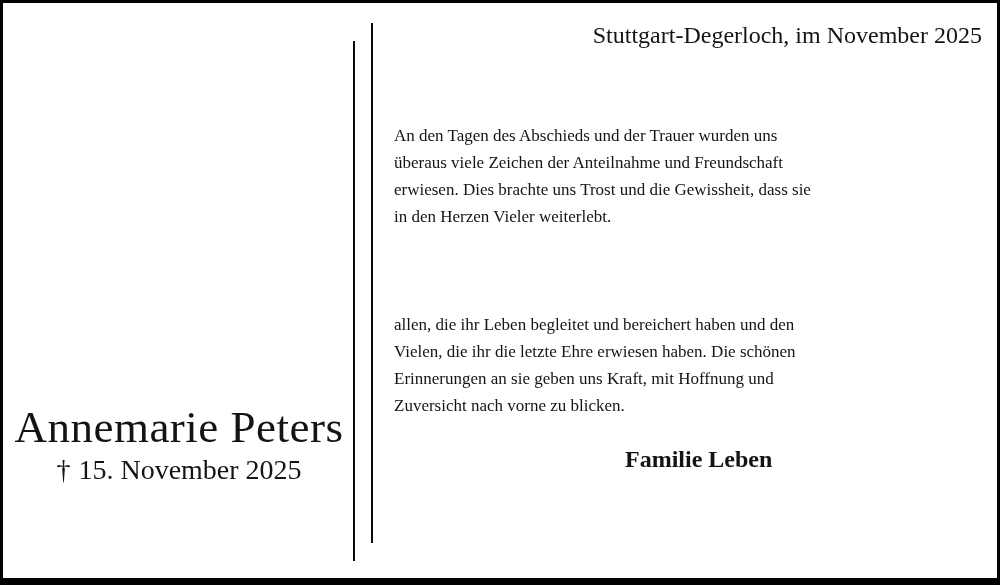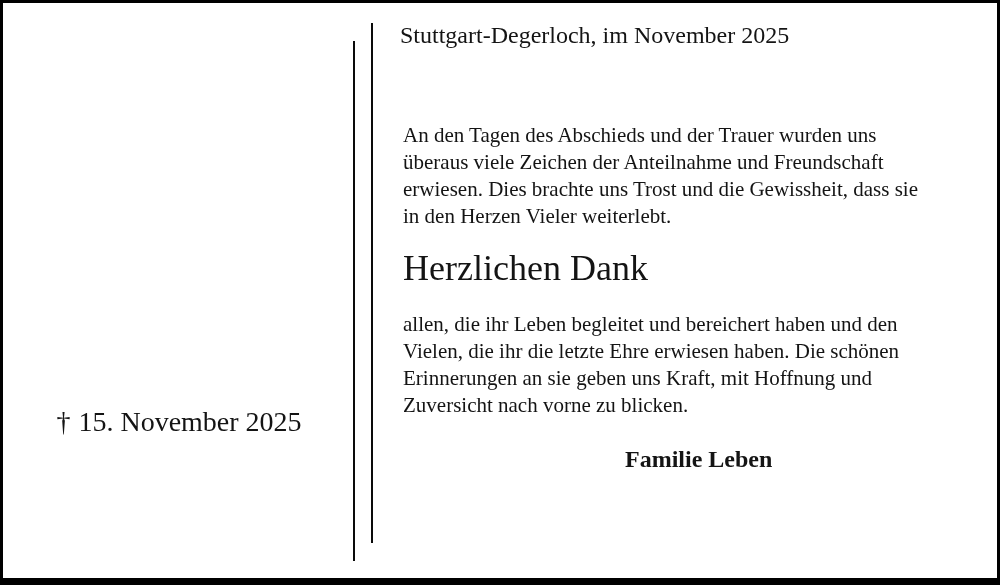--- a/index.html
+++ b/index.html
@@ -24,25 +24,25 @@
 
   
   .left-block{position:absolute;left:3px;top:403px;width:352px;text-align:center;}
   .deceased-name{font-size:45px;line-height:48px;letter-spacing:0.5px;white-space:nowrap;}
   .death-line{font-size:28px;line-height:28px;margin-top:5px;white-space:nowrap;}
   .dagger{display:inline-block;margin-right:8px;}
 
   
   .dateline{
     position:absolute;top:20px;left:400px;width:582px;
-    font-size:24px;line-height:30px;white-space:nowrap;
+    text-align:right;font-size:24px;line-height:30px;white-space:nowrap;
   }
   .para{
-    position:absolute;left:403px;width:585px;
-    font-size:21px;line-height:27px;
+    position:absolute;left:394px;width:585px;
+    font-size:17px;line-height:27px;
     white-space:pre-line;
   }
   .para1{top:122px;}
   .para2{top:311px;}
   .heading{
     position:absolute;left:403px;top:247px;
     font-size:36px;line-height:42px;white-space:nowrap;
   }
   .signature{position:absolute;left:625px;top:444px;font-size:24px;line-height:31px;}
   .sig-family{font-weight:bold;white-space:nowrap;}
@@ -55,33 +55,33 @@
 
   <div class="border-top"></div>
   <div class="border-left"></div>
   <div class="border-right"></div>
   <div class="bottom-bar"></div>
 
   <div class="rule-outer"></div>
   <div class="rule-inner"></div>
 
   <div class="left-block">
+    <div class="deceased-name">Annemarie Peters</div>
     <div class="death-line">
       <span class="dagger">†</span><span>15. November 2025</span>
     </div>
   </div>
 
   <div class="dateline">Stuttgart-Degerloch, im November 2025</div>
 
   <div class="para para1">An den Tagen des Abschieds und der Trauer wurden uns
 überaus viele Zeichen der Anteilnahme und Freundschaft
 erwiesen. Dies brachte uns Trost und die Gewissheit, dass sie
 in den Herzen Vieler weiterlebt.</div>
 
-  <div class="heading">Herzlichen Dank</div>
 
   <div class="para para2">allen, die ihr Leben begleitet und bereichert haben und den
 Vielen, die ihr die letzte Ehre erwiesen haben. Die schönen
 Erinnerungen an sie geben uns Kraft, mit Hoffnung und
 Zuversicht nach vorne zu blicken.</div>
 
   <div class="signature">
     <div class="sig-family">Familie Leben</div>
   </div>
 

